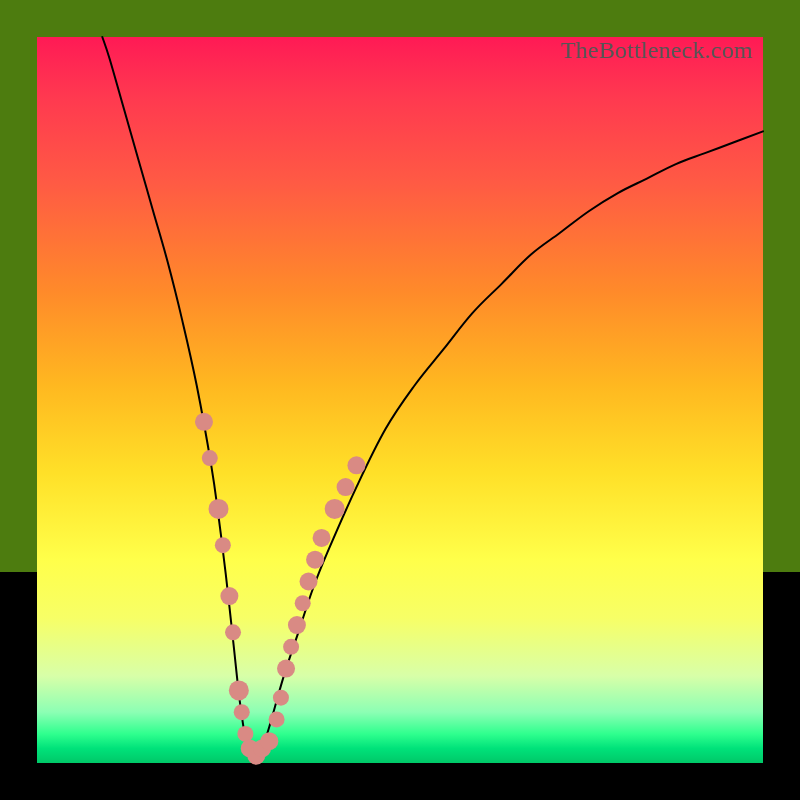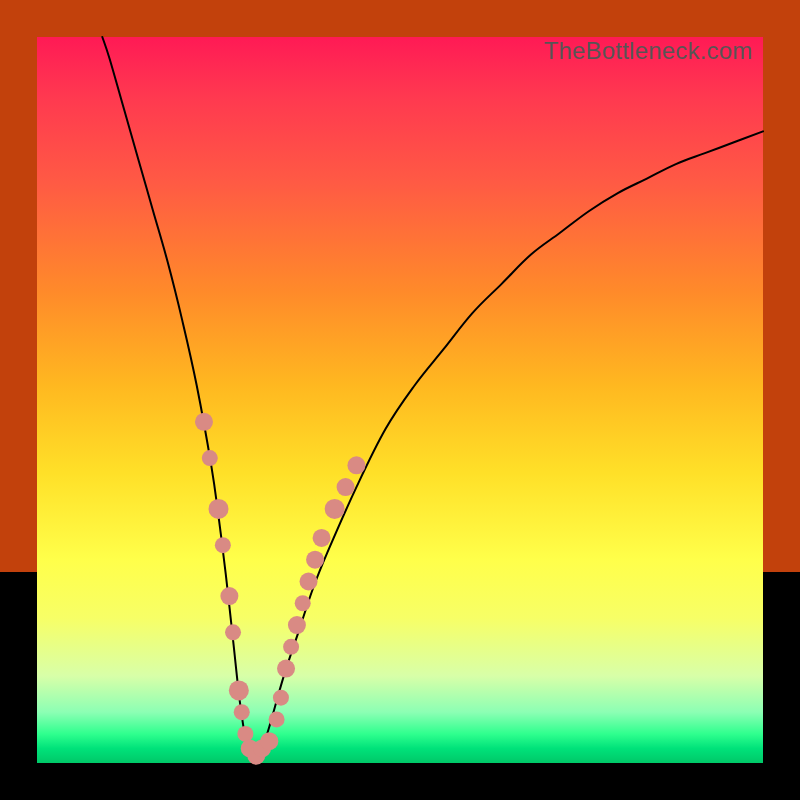--- a/index.html
+++ b/index.html
@@ -8,21 +8,22 @@
     width: 800px;
     height: 800px;
     overflow: hidden;
     background: #000;
     font-family: Arial, Helvetica, sans-serif;
   }
   .stage {
     position: relative;
     width: 800px;
     height: 572px;
-    background: #c2410c;
+    background: #4d7c0f;
+    font-family: Liberation Serif, serif;
   }
   .plot-area {
     position: absolute;
     left: 37px;
     top: 37px;
     width: 726px;
     height: 726px;
     
     background: linear-gradient(
       to bottom,

